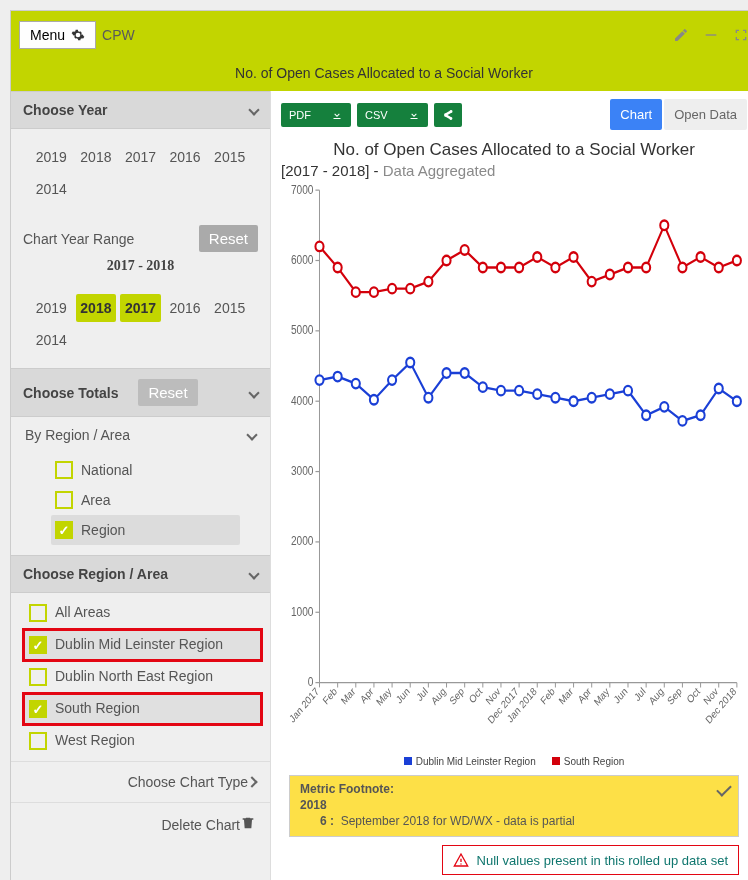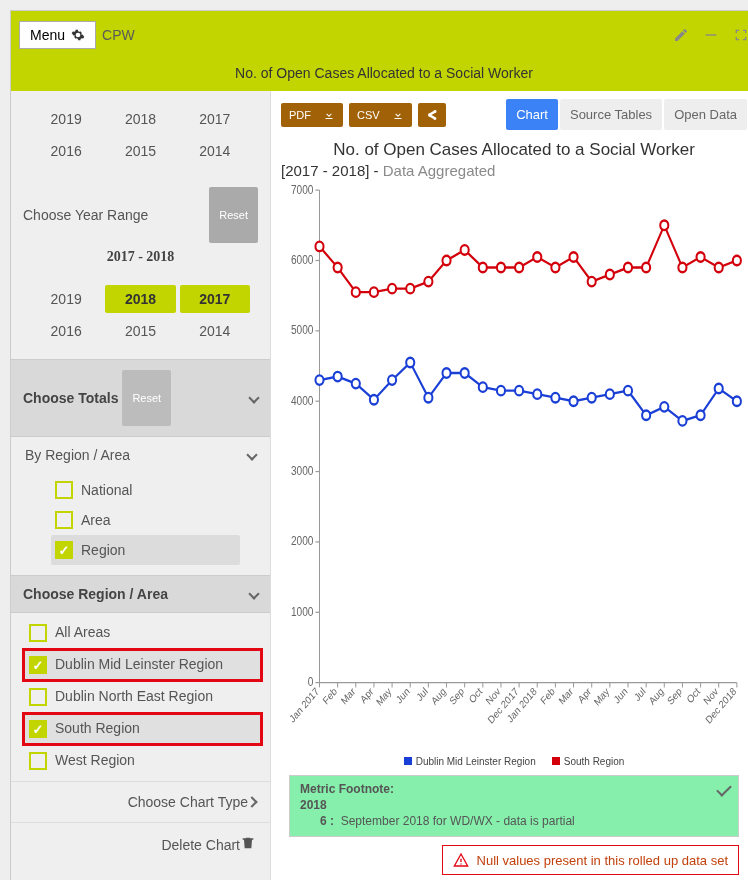--- a/index.html
+++ b/index.html
@@ -10,58 +10,58 @@
   .gear-svg { width:14px; height:14px;}
   .app-name { color: #5a5a5a; font-size: 14px; }
   .titlebar-right { margin-left: auto; display: flex; gap: 14px; color: #666; }
   .titlebar-right svg { width:16px; height:16px; cursor:pointer; }
   .subtitle-bar { background: #c2d500; text-align: center; padding: 6px 0 10px 0; font-size: 14px; color: #333; }
   .body { display: flex; height: calc(100% - 48px - 32px); }
   .sidebar { width: 260px; background: #efefef; border-right: 1px solid #ddd; overflow-y: auto; }
   .section-head { background: #d9d9d9; padding: 10px 12px; font-size: 14px; color: #444; font-weight: bold; display: flex; align-items: center; justify-content: space-between; border-top:1px solid #ccc; border-bottom:1px solid #ccc;}
   .chev { border: solid #666; border-width: 0 2px 2px 0; display: inline-block; padding: 3px; transform: rotate(45deg);}
   .chev-right { transform: rotate(-45deg);}
-  .year-grid { display: grid; grid-template-columns: 1fr 1fr 1fr; gap: 4px 4px; padding: 14px 20px; }
+  .year-grid { display: grid; grid-template-columns: 1fr 1fr 1fr 1fr 1fr; gap: 4px 4px; padding: 14px 20px; }
   .year-grid div { padding: 6px 4px; text-align: center; color: #555; font-size: 14px; cursor:pointer;}
   .range-head { display:flex; align-items:center; justify-content:space-between; padding:8px 12px 4px 12px; font-size:14px; color:#555;}
-  .reset-btn { background:#aaa; color:#fff; border:none; padding:22px 10px; font-size:11px; cursor:pointer; border-radius:2px;}
+  .reset-btn { background:#aaa; color:#fff; border:none; padding:5px 10px; font-size:15px; cursor:pointer; border-radius:2px;}
   .range-label { text-align:center; font-weight:bold; font-size:14px; padding:2px 0 6px 0; color:#444;font-family:Liberation Serif, serif;}
   .sel-year { background:#c2d500; font-weight:bold; color:#333 !important; border-radius:2px;}
-  .totals-head { display:flex; align-items:center; gap:4px;}
+  .totals-head { display:flex; align-items:center; gap:20px;}
   .sub-sect { padding:10px 14px; font-size:14px; color:#555; display:flex; justify-content:space-between; align-items:center;text-align:center;}
   .opt-list { padding: 2px 30px 10px 40px; }
   .opt { display:flex; align-items:center; gap:8px; padding:6px 4px; font-size:14px; color:#555; cursor:pointer;}
   .opt.sel { background:#dcdcdc; border-radius:2px;}
   .chk { width:18px; height:18px; border:2px solid #c2d500; display:inline-flex; align-items:center; justify-content:center; flex-shrink:0;}
   .chk.on { background:#c2d500; }
   .chk.on::after { content:"✓"; color:#fff; font-size:13px; font-weight:bold; line-height:1;}
   .region-list { padding: 4px 8px 4px 12px;}
   .region-item { display:flex; align-items:flex-start; gap:8px; padding:7px 6px; font-size:14px; color:#555; cursor:pointer;}
   .hl { outline: 3px solid #e30613; outline-offset:-2px; background:#e0e0e0;}
   .row-like { padding:12px 14px; font-size:14px; color:#555; display:flex; justify-content:flex-end; align-items:center; border-top:1px solid #ddd;}
   .trash svg{ width:16px; height:16px;}
   
   .main { flex:1; background:#fff; padding: 8px 10px 10px 10px; overflow:hidden; display:flex; flex-direction:column; position:relative;}
   .toolbar { display:flex; align-items:center; gap:6px; margin-bottom:4px;}
-  .tbtn { background:#a16207; color:#fff; border:none; padding:6px 8px; font-size:11px; display:flex; align-items:center; gap:12px; cursor:pointer; border-radius:2px;}
+  .tbtn { background:#15803d; color:#fff; border:none; padding:6px 8px; font-size:11px; display:flex; align-items:center; gap:20px; cursor:pointer; border-radius:2px;}
   .tbtn svg { width:12px; height:12px; fill:#fff;}
   .tab-group { margin-left:auto; display:flex; gap:2px;}
   .tab { padding:8px 10px; font-size:13px; color:#666; background:#eee; cursor:pointer; border-radius:2px;}
   .tab.active { background:#3b82f6; color:#fff;}
   .chart-title { text-align:center; font-size:17px; color:#333; margin-top:6px;}
   .chart-sub { font-size:15px; color:#333; margin-top:2px;}
   .chart-sub .agg { color:#8a8a8a;}
   .chart-wrap { flex:1; position:relative; margin-top:4px;}
   svg.chart { width:100%; height:100%; }
   .xlab { font-size:9px; fill:#666;}
   .legend { display:flex; justify-content:center; gap:16px; font-size:10px; color:#444; padding:2px 0 4px 0;}
   .lg-sw { width:8px; height:8px; display:inline-block; margin-right:4px;}
-  .footnote-box { background:#86efac; border:1px solid #ccc; margin:4px 8px 2px 8px; padding:6px 10px 8px 10px; font-size:12px; color:#555; position:relative;}
+  .footnote-box { background:#fde047; border:1px solid #ccc; margin:4px 8px 2px 8px; padding:6px 10px 8px 10px; font-size:12px; color:#555; position:relative;}
   .footnote-box .fh { font-weight:bold; display:flex; justify-content:space-between;}
-  .warn-box { border:1px solid #e30613; color:#c2410c; background:#fff; padding:6px 10px; font-size:13px; display:flex; align-items:center; gap:8px; width:fit-content; margin:6px 8px 4px auto;}
+  .warn-box { border:1px solid #e30613; color:#0f766e; background:#fff; padding:6px 10px; font-size:13px; display:flex; align-items:center; gap:8px; width:fit-content; margin:6px 8px 4px auto;}
   .warn-box svg { width:16px; height:16px;}
 </style>
 </head>
 <body>
 
 <div class="app">
 
   <div class="titlebar">
     <button class="menu-btn">
       <span>Menu</span>
@@ -81,31 +81,35 @@
           <path fill="#888" d="M4 4h5v2H6v3H4V4zm11 0h5v5h-2V6h-3V4zM4 15h2v3h3v2H4v-5zm14 3v-3h2v5h-5v-2h3z"></path>
         </svg>
     </div>
   </div>
   <div class="subtitle-bar">No. of Open Cases Allocated to a Social Worker</div>
 
   <div class="body">
 
     <div class="sidebar">
 
+      <div class="section-head">
+        <span>Choose Year</span>
+        <span class="chev"></span>
+      </div>
       <div class="year-grid" id="yg1">
           <div>2019</div>
           <div>2018</div>
           <div>2017</div>
           <div>2016</div>
           <div>2015</div>
           <div>2014</div>
         </div>
 
       <div class="range-head">
-        <span>Choose Year Range</span>
+        <span>Chart Year Range</span>
         <button class="reset-btn">Reset</button>
       </div>
       <div class="range-label">2017 - 2018</div>
       <div class="year-grid" id="yg2">
           <div>2019</div>
           <div class="sel-year">2018</div>
           <div class="sel-year">2017</div>
           <div>2016</div>
           <div>2015</div>
           <div>2014</div>
@@ -190,21 +194,20 @@
               <path d="M12 3v10l4-4 1.4 1.4L12 16 6.6 10.4 8 9l4 4V3h0zM5 18h14v2H5z"></path>
             </svg>
           </button>
         <button class="tbtn">
             <svg viewBox="0 0 24 24">
               <path d="M18 8a3 3 0 10-2.83-4H15L8 8a3 3 0 100 8l7 4a3 3 0 102.83-4L11 12l7-4z"></path>
             </svg>
           </button>
         <div class="tab-group">
           <div class="tab active">Chart</div>
-          <div class="tab">Source Tables</div>
           <div class="tab">Open Data</div>
         </div>
       </div>
 
       <div class="chart-title">No. of Open Cases Allocated to a Social Worker</div>
       <div class="chart-sub">
         <span>[2017 - 2018]</span> - <span class="agg">Data Aggregated</span>
       </div>
 
       <div class="chart-wrap">

